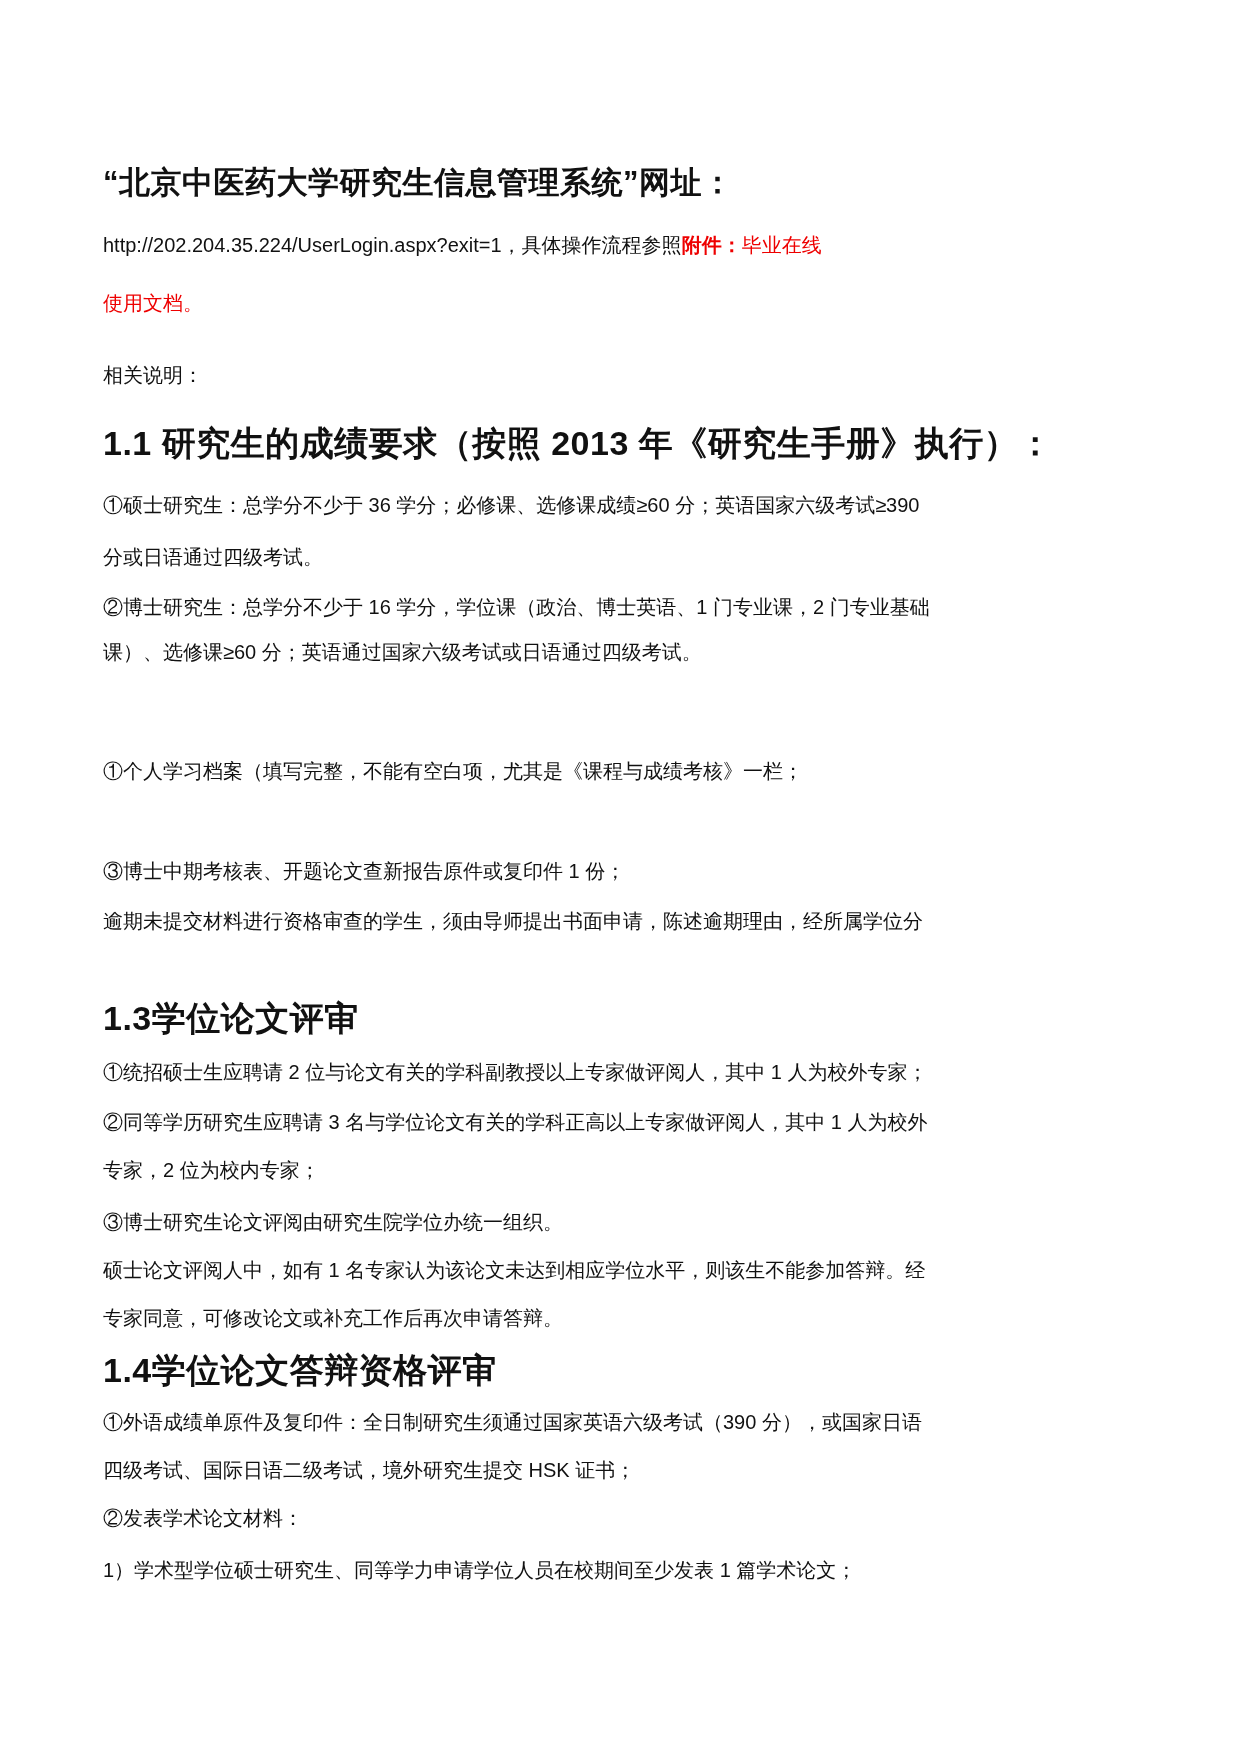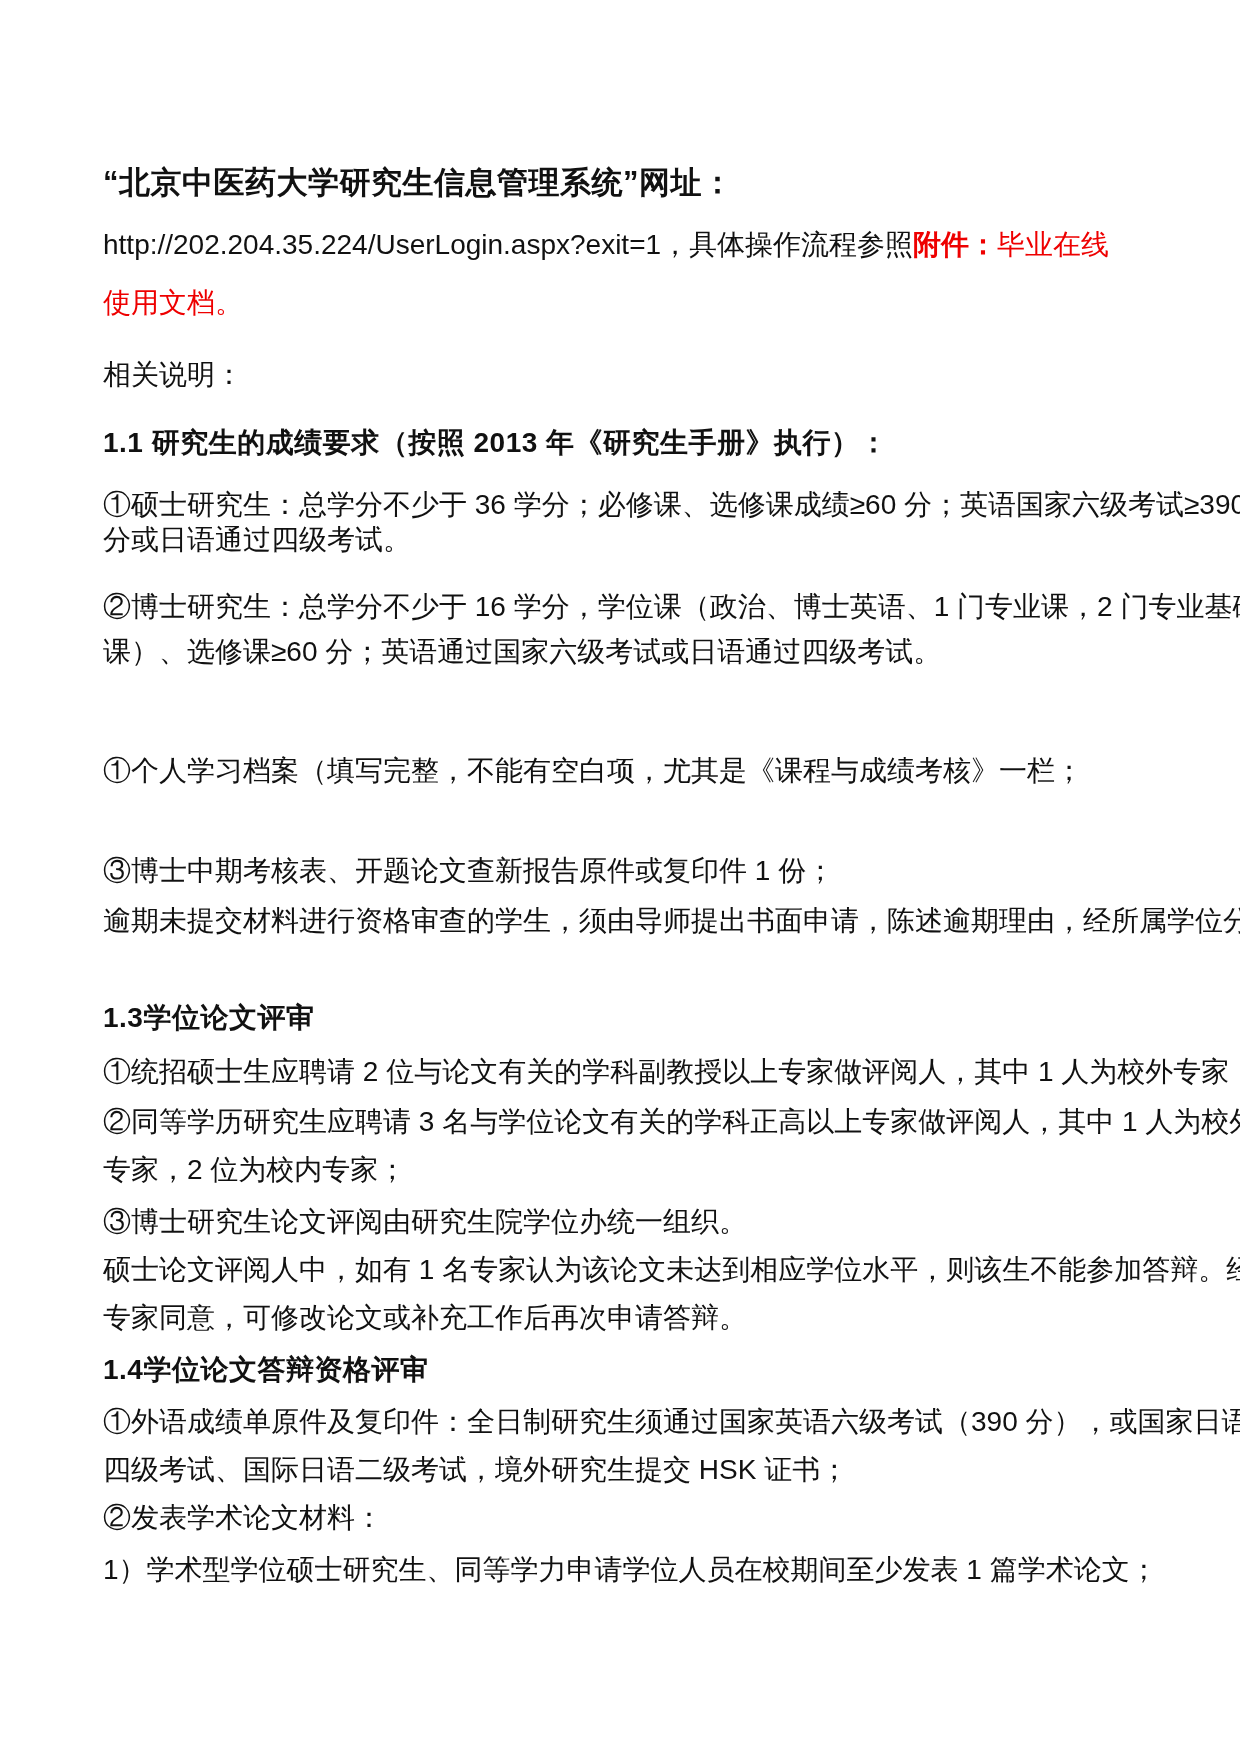--- a/index.html
+++ b/index.html
@@ -32,45 +32,45 @@
     line-height: 50px;
     white-space: nowrap;
     color: var(--text-color, #111111);
   }
   .line-title {
     font-size: 31px;
     font-weight: 700;
     letter-spacing: 0.5px;
   }
   .line-heading {
-    font-size: 28px;
+    font-size: 34px;
     font-weight: 700;
     letter-spacing: 0.5px;
   }
   .line-body {
-    font-size: 28px;
+    font-size: 20px;
   }
   .run { font-style: normal; }
   .run-normal { font-weight: 400; color: var(--text-color, #111111); }
   .run-bold { font-weight: 700; color: var(--text-color, #111111); text-align: center; }
   .run-red { font-weight: 400; color: var(--red-color, #ff0000); }
   .run-bold-red { font-weight: 700; color: var(--red-color, #ff0000); }
 </style>
 </head>
 <body>
 
 <div class="page">
   <div class="doc" id="doc">
       <div class="line line-title" style="top: 158px;"><span class="run run-bold">“北京中医药大学研究生信息管理系统”网址：</span></div>
       <div class="line line-body" style="top: 220px;"><span class="run run-normal">http://202.204.35.224/UserLogin.aspx?exit=1，具体操作流程参照</span><span class="run run-bold-red">附件：</span><span class="run run-red">毕业在线</span></div>
       <div class="line line-body" style="top: 350px;"><span class="run run-normal">相关说明：</span></div>
       <div class="line line-body" style="top: 278px;"><span class="run run-red">使用文档。</span></div>
       <div class="line line-heading" style="top: 418px;"><span class="run run-bold">1.1 研究生的成绩要求（按照 2013 年《研究生手册》执行）：</span></div>
       <div class="line line-body" style="top: 480px;"><span class="run run-normal">①硕士研究生：总学分不少于 36 学分；必修课、选修课成绩≥60 分；英语国家六级考试≥390</span></div>
-      <div class="line line-body" style="top: 515px;"><span class="run run-normal">分或日语通过四级考试。</span></div>
+      <div class="line line-body" style="top: 532px;"><span class="run run-normal">分或日语通过四级考试。</span></div>
       <div class="line line-body" style="top: 582px;"><span class="run run-normal">②博士研究生：总学分不少于 16 学分，学位课（政治、博士英语、1 门专业课，2 门专业基础</span></div>
       <div class="line line-body" style="top: 627px;"><span class="run run-normal">课）、选修课≥60 分；英语通过国家六级考试或日语通过四级考试。</span></div>
       <div class="line line-body" style="top: 746px;"><span class="run run-normal">①个人学习档案（填写完整，不能有空白项，尤其是《课程与成绩考核》一栏；</span></div>
       <div class="line line-body" style="top: 846px;"><span class="run run-normal">③博士中期考核表、开题论文查新报告原件或复印件 1 份；</span></div>
       <div class="line line-body" style="top: 896px;"><span class="run run-normal">逾期未提交材料进行资格审查的学生，须由导师提出书面申请，陈述逾期理由，经所属学位分</span></div>
       <div class="line line-heading" style="top: 993px;"><span class="run run-bold">1.3学位论文评审</span></div>
       <div class="line line-body" style="top: 1047px;"><span class="run run-normal">①统招硕士生应聘请 2 位与论文有关的学科副教授以上专家做评阅人，其中 1 人为校外专家；</span></div>
       <div class="line line-body" style="top: 1097px;"><span class="run run-normal">②同等学历研究生应聘请 3 名与学位论文有关的学科正高以上专家做评阅人，其中 1 人为校外</span></div>
       <div class="line line-body" style="top: 1145px;"><span class="run run-normal">专家，2 位为校内专家；</span></div>
       <div class="line line-body" style="top: 1197px;"><span class="run run-normal">③博士研究生论文评阅由研究生院学位办统一组织。</span></div>

